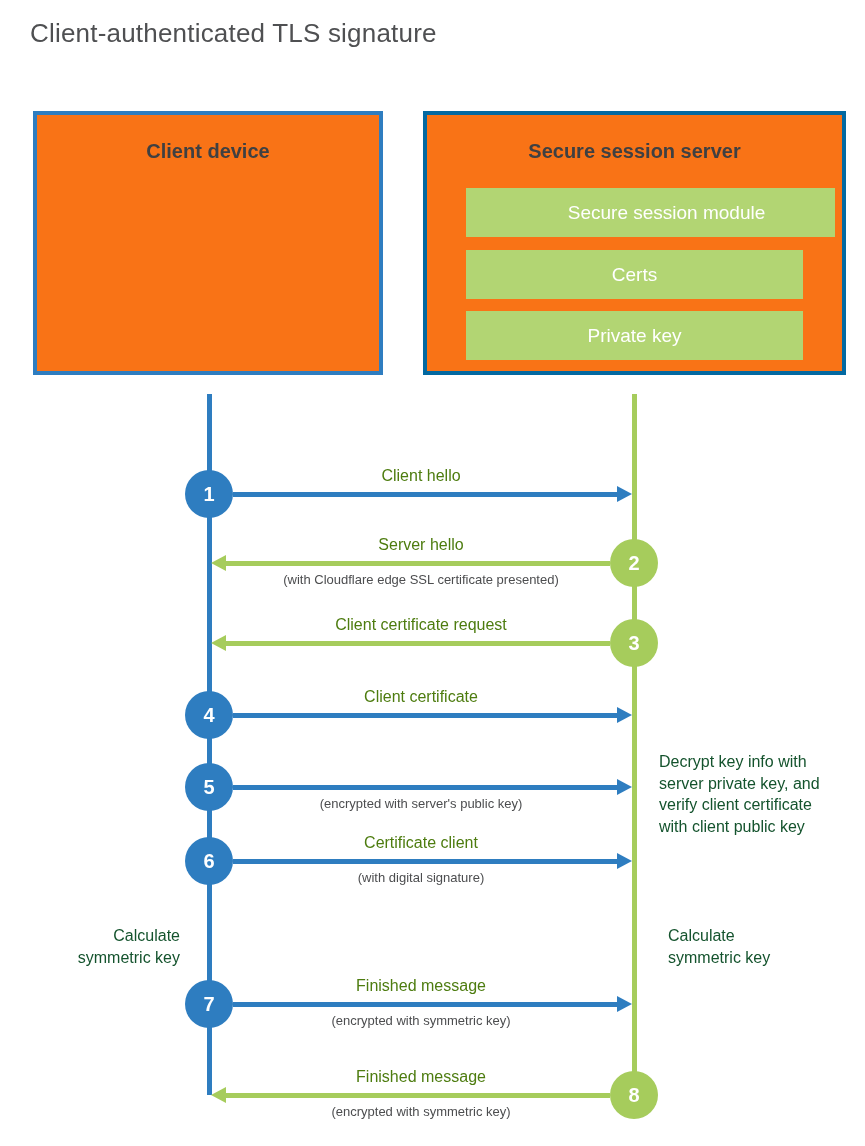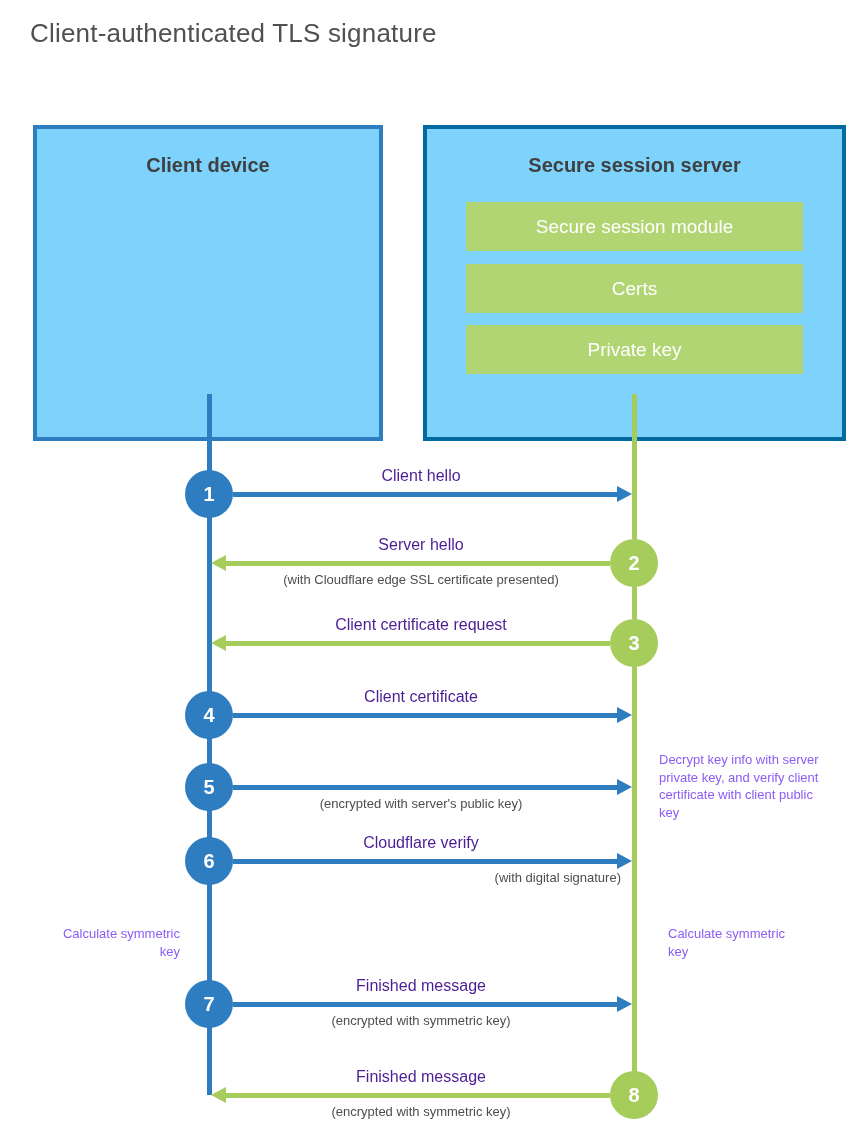--- a/index.html
+++ b/index.html
@@ -2,34 +2,34 @@
 <html><head>
 <meta charset="utf-8">
 <style>
   html,body{margin:0;padding:0;background:#ffffff;font-family:"Liberation Sans",sans-serif;}
   .canvas{position:relative;width:865px;height:1146px;background:#ffffff;overflow:hidden;}
 
   .diagram-title{position:absolute;left:30px;top:18px;font-size:26px;font-weight:300;
     color:#4f5052;letter-spacing:.2px;}
 
   
-  .actor-box{position:absolute;top:125px;height:316px;background:#7dd3fc;box-sizing:border-box;}
+  .actor-box{position:absolute;top:111px;height:264px;background:#f97316;box-sizing:border-box;}
   .client-box{left:33px;width:350px;border:4px solid #2e7dc0;}
   .server-box{left:423px;width:423px;border:4px solid #0369a1;}
   .box-title{margin-top:25px;text-align:center;font-size:20px;font-weight:bold;color:#3f4042;}
 
   .client-module{position:absolute;left:32px;top:72px;width:277px;height:176px;background:#609fd5;
     display:flex;align-items:center;justify-content:center;text-align:center;
     color:#ffffff;font-size:20px;line-height:1.45;}
   .client-module span{display:block;max-width:170px;}
 
   .server-bar{position:absolute;left:39px;width:337px;height:49px;background:#b2d573;
     display:flex;align-items:center;justify-content:center;
     color:#ffffff;font-size:19px;}
-  .bar1{top:73px;} .bar2{top:135px;} .bar3{top:196px;}
+  .bar1{top:73px;padding-left:32px;} .bar2{top:135px;} .bar3{top:196px;}
 
   
   .lifeline{position:absolute;top:394px;width:5px;height:701px;}
   .lifeline.blue{left:207px;background:#2e7dc0;}
   .lifeline.green{left:632px;background:#a6cc5c;}
 
   
   .badge{position:absolute;width:48px;height:48px;border-radius:50%;
     display:flex;align-items:center;justify-content:center;
     color:#ffffff;font-size:20px;font-weight:bold;}
@@ -43,36 +43,36 @@
   .arrow .shaft{position:absolute;top:6px;height:5px;}
   .arrow.right .shaft{left:0;right:13px;background:#2e7dc0;}
   .arrow.left .shaft{left:13px;right:0;background:#a6cc5c;}
   .arrow .head{position:absolute;top:0;width:0;height:0;
     border-top:8px solid transparent;border-bottom:8px solid transparent;}
   .arrow.right .head{right:0;border-left:15px solid #2e7dc0;}
   .arrow.left .head{left:0;border-right:15px solid #a6cc5c;}
 
   
   .msg-label{position:absolute;left:221px;width:400px;text-align:center;
-    font-size:16px;color:#4c1d95;}
+    font-size:16px;color:#4d7c0f;}
   .msg-sub{position:absolute;left:221px;width:400px;text-align:center;
     font-size:13px;color:#4c4d4f;}
 
   
   .a1{top:486px;} .b1{top:470px;} .l1{top:467px;}
   .a2{top:555px;} .b2{top:539px;} .l2{top:536px;} .u2{top:572px;}
   .a3{top:635px;} .b3{top:619px;} .l3{top:616px;}
   .a4{top:707px;} .b4{top:691px;} .l4{top:688px;}
   .a5{top:779px;} .b5{top:763px;} .l5{top:760px;} .u5{top:796px;}
-  .a6{top:853px;} .b6{top:837px;} .l6{top:834px;} .u6{top:870px;text-align:right;}
+  .a6{top:853px;} .b6{top:837px;} .l6{top:834px;} .u6{top:870px;}
   .a7{top:996px;} .b7{top:980px;} .l7{top:977px;} .u7{top:1013px;}
   .a8{top:1087px;} .b8{top:1071px;} .l8{top:1068px;} .u8{top:1104px;}
 
   
-  .note{position:absolute;font-size:13px;line-height:1.35;color:#8b5cf6;}
+  .note{position:absolute;font-size:16px;line-height:1.35;color:#14532d;}
   .note-decrypt{left:659px;top:751px;width:168px;text-align:left;}
   .note-calc-left{left:58px;top:925px;width:122px;text-align:right;}
   .note-calc-right{left:668px;top:925px;width:122px;text-align:left;}
 </style>
 </head>
 <body>
 
 <div class="canvas">
 
   <div class="diagram-title">Client-authenticated TLS signature</div>
@@ -120,21 +120,21 @@
     </div>
   <div class="badge blue b4">4</div>
 
   <div class="arrow right a5">
       <div class="shaft"></div>
       <div class="head"></div>
     </div>
   <div class="msg-sub u5">(encrypted with server's public key)</div>
   <div class="badge blue b5">5</div>
 
-  <div class="msg-label l6">Cloudflare verify</div>
+  <div class="msg-label l6">Certificate client</div>
   <div class="arrow right a6">
       <div class="shaft"></div>
       <div class="head"></div>
     </div>
   <div class="msg-sub u6">(with digital signature)</div>
   <div class="badge blue b6">6</div>
 
   <div class="msg-label l7">Finished message</div>
   <div class="arrow right a7">
       <div class="shaft"></div>

